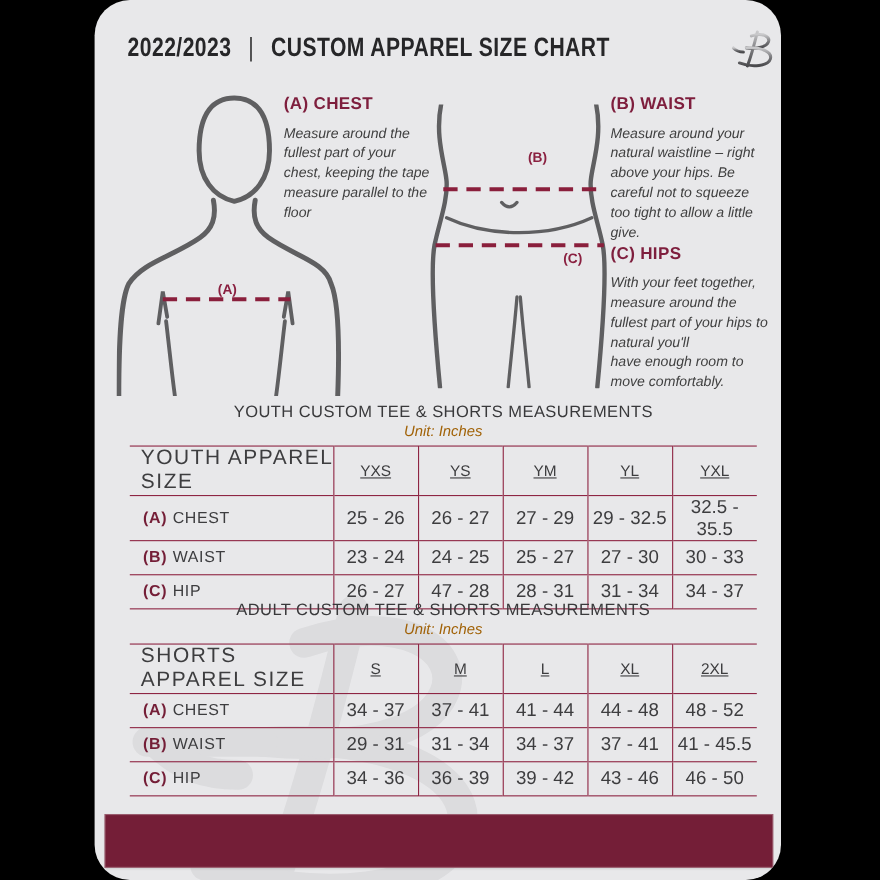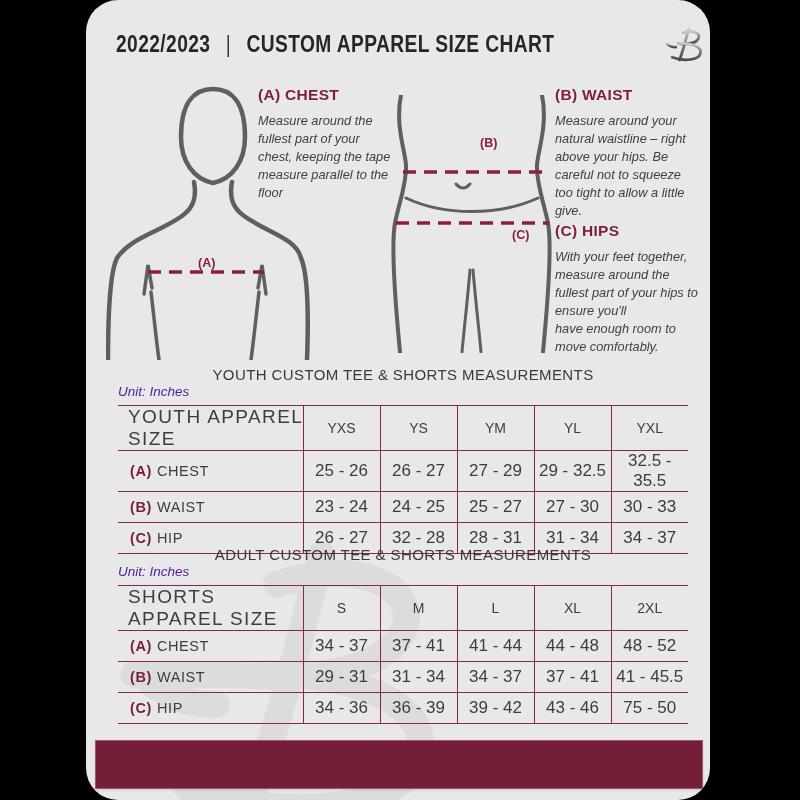--- a/index.html
+++ b/index.html
@@ -33,29 +33,29 @@
             line-height:1.4; white-space:pre-line; }
   .inst-chest { left:172px; top:6px;  width:138px; }
   .inst-waist { left:469px; top:6px;  width:140px; }
   .inst-hips  { left:469px; top:142px; width:144px; }
 
   
   .table-block { position:absolute; left:32px; width:570px; z-index:2; }
   .youth-block { top:366px; }
   .adult-block { top:546px; }
   .table-title { text-align:center; font-size:15px; font-weight:400; color:#39393b; letter-spacing:0.4px; }
-  .table-unit  { text-align:left; font-size:13.5px; font-style:italic; color:#4c1d95; margin-top:1px; }
+  .table-unit  { text-align:center; font-size:13.5px; font-style:italic; color:#a16207; margin-top:1px; }
   table.size-table { border-collapse:collapse; width:570px; margin-top:6px;
                      border-bottom:1.5px solid var(--maroon-line); }
   table.size-table tr { border-top:1.5px solid var(--maroon-line); }
   table.size-table th, table.size-table td { font-weight:400; color:var(--text-dark); }
   th.lbl-head { width:185px; text-align:left; padding-left:10px; font-size:19px;
                 letter-spacing:1.4px; color:#454547; height:35px; }
   th.sz { width:77px; font-size:14px; font-weight:700; color:#2e2e30; height:35px;
-          border-left:1.5px solid var(--maroon-line); text-align:center; }
+          border-left:1.5px solid var(--maroon-line); text-align:center;text-decoration:underline; }
   td.row-lbl { text-align:left; padding-left:12px; font-size:14.5px; height:31px;
                letter-spacing:0.6px; color:#2f2f31; }
   td.row-lbl .key { font-weight:800; color:var(--maroon-deep); margin-right:5px; }
   td.val { font-size:17px; text-align:center; border-left:1.5px solid var(--maroon-line);
            color:#2f2f31; height:31px; }
 
   
   .footer-bar { position:absolute; left:9px; top:740px; width:608px; height:49px;
                 background:var(--maroon-deep); border:1px solid rgba(255,255,255,0.28);
                 box-shadow:0 1px 2px rgba(0,0,0,0.15); z-index:4; }
@@ -138,21 +138,21 @@
       <div class="inst inst-chest">
         <h3>(A) CHEST</h3>
         <p>Measure around the fullest part of your chest, keeping the tape measure parallel to the floor</p>
       </div>
       <div class="inst inst-waist">
         <h3>(B) WAIST</h3>
         <p>Measure around your natural waistline – right above your hips. Be careful not to squeeze too tight to allow a little give.</p>
       </div>
       <div class="inst inst-hips">
         <h3>(C) HIPS</h3>
-        <p>With your feet together, measure around the fullest part of your hips to ensure you'll
+        <p>With your feet together, measure around the fullest part of your hips to natural you'll
 have enough room to move comfortably.</p>
       </div>
     </section>
 
     <section class="table-block youth-block">
       <div class="table-title">YOUTH CUSTOM TEE &amp; SHORTS MEASUREMENTS</div>
       <div class="table-unit">Unit: Inches</div>
       <table class="size-table">
         <thead>
           <tr>
@@ -177,21 +177,21 @@
             <td class="row-lbl"><span class="key">(B)</span><span>WAIST</span></td>
             <td class="val">23 - 24</td>
             <td class="val">24 - 25</td>
             <td class="val">25 - 27</td>
             <td class="val">27 - 30</td>
             <td class="val">30 - 33</td>
           </tr>
           <tr>
             <td class="row-lbl"><span class="key">(C)</span><span>HIP</span></td>
             <td class="val">26 - 27</td>
-            <td class="val">32 - 28</td>
+            <td class="val">47 - 28</td>
             <td class="val">28 - 31</td>
             <td class="val">31 - 34</td>
             <td class="val">34 - 37</td>
           </tr>
         </tbody>
       </table>
     </section>
 
     <section class="table-block adult-block">
       <div class="table-title">ADULT CUSTOM TEE &amp; SHORTS MEASUREMENTS</div>
@@ -223,21 +223,21 @@
             <td class="val">34 - 37</td>
             <td class="val">37 - 41</td>
             <td class="val">41 - 45.5</td>
           </tr>
           <tr>
             <td class="row-lbl"><span class="key">(C)</span><span>HIP</span></td>
             <td class="val">34 - 36</td>
             <td class="val">36 - 39</td>
             <td class="val">39 - 42</td>
             <td class="val">43 - 46</td>
-            <td class="val">75 - 50</td>
+            <td class="val">46 - 50</td>
           </tr>
         </tbody>
       </table>
     </section>
 
     <div class="footer-bar"></div>
   </div>
 </div>
 
 </body></html>

